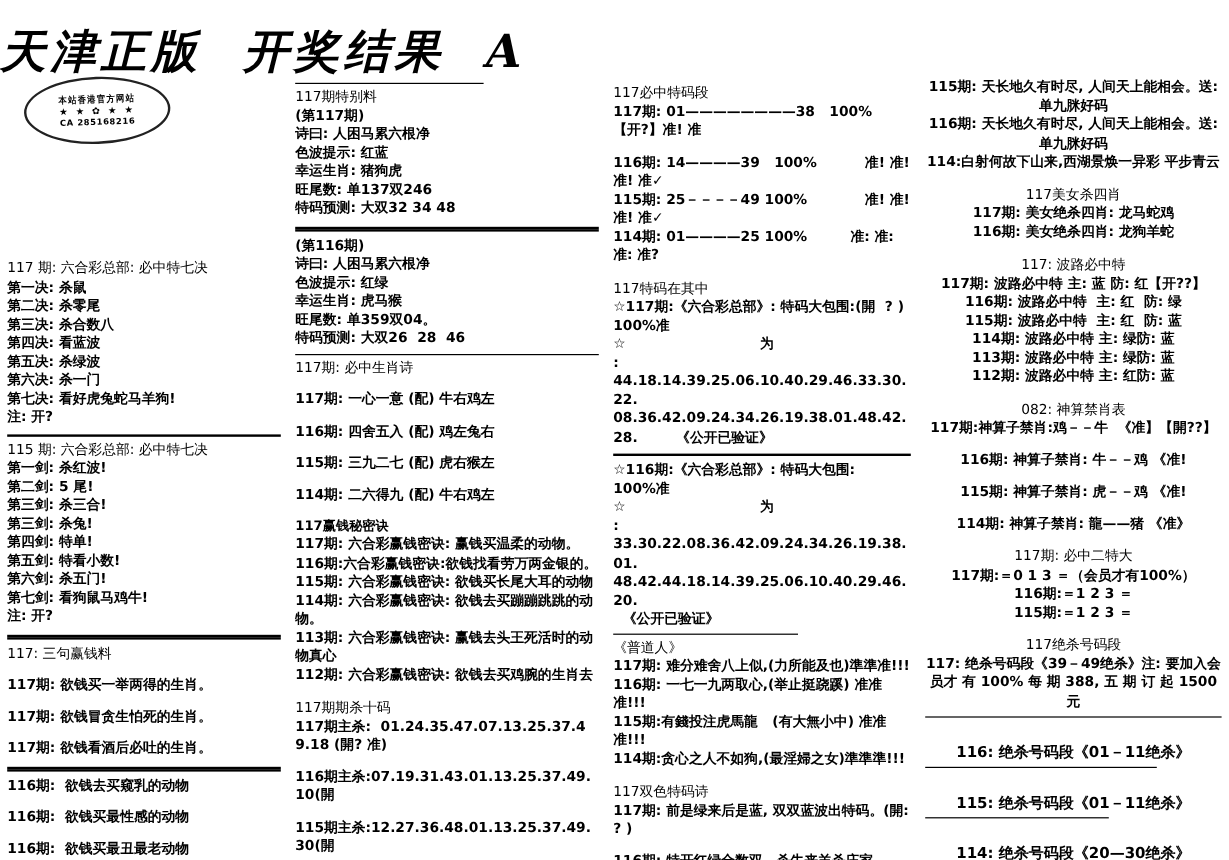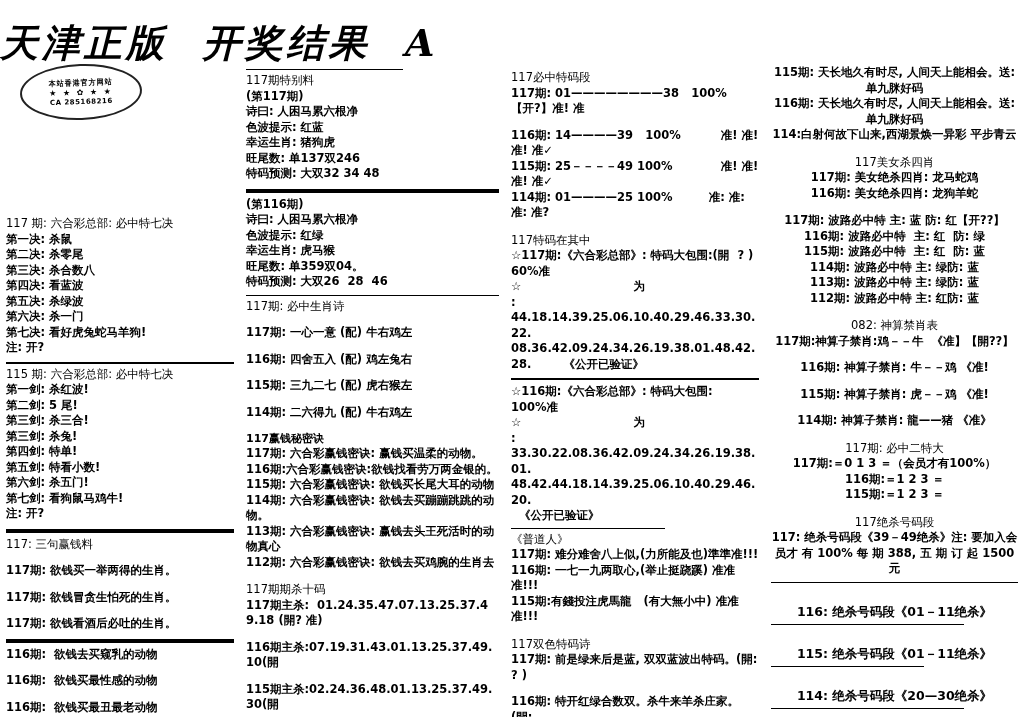--- a/index.html
+++ b/index.html
@@ -242,21 +242,21 @@
         <div class="ln">113期: 六合彩赢钱密诀: 赢钱去头王死活时的动物真心</div>
         <div class="ln">112期: 六合彩赢钱密诀: 欲钱去买鸡腕的生肖去</div>
       </div>
 
       <div class="spacer-m"></div>
 
       <div>
         <div class="ln hdr">117期期杀十码</div>
         <div class="ln num">117期主杀:  01.24.35.47.07.13.25.37.49.18 (開? 准)</div>
         <div class="ln num sp">116期主杀:07.19.31.43.01.13.25.37.49.10(開</div>
-        <div class="ln num sp">115期主杀:02.24.36.48.01.13.25.37.49.30(開</div>
+        <div class="ln num sp">115期主杀:12.27.36.48.01.13.25.37.49.30(開</div>
 
       </div>
 
     </div>
 
     <div class="col col3">
 
       <div class="spacer-m"></div>
 
       <div>
@@ -264,21 +264,21 @@
         <div class="ln num">117期: 01————————38   100%【开?】准! 准</div>
         <div class="ln num sp">116期: 14————39   100%          准! 准! 准! 准✓</div>
         <div class="ln num">115期: 25－－－－49 100%            准! 准! 准! 准✓</div>
         <div class="ln num">114期: 01————25 100%         准: 准: 准: 准?</div>
       </div>
 
       <div class="spacer-m"></div>
 
       <div>
         <div class="ln hdr">117特码在其中</div>
-        <div class="ln">☆117期:《六合彩总部》: 特码大包围:(開  ? ) 60%准</div>
+        <div class="ln">☆117期:《六合彩总部》: 特码大包围:(開  ? ) 100%准</div>
         <div class="ln">☆                            为                              :</div>
         <div class="ln num">44.18.14.39.25.06.10.40.29.46.33.30.22.</div>
         <div class="ln num">08.36.42.09.24.34.26.19.38.01.48.42.</div>
         <div class="ln num">28.        《公开已验证》</div>
       </div>
 
       <hr class="hr-dash">
 
       <div>
         <div class="ln">☆116期:《六合彩总部》: 特码大包围:</div>
@@ -289,20 +289,21 @@
         <div class="ln num">  《公开已验证》</div>
       </div>
 
       <hr class="hr-short2">
 
       <div>
         <div class="ln hdr">《普道人》</div>
         <div class="ln">117期: 难分难舍八上似,(力所能及也)準準准!!!</div>
         <div class="ln">116期: 一七一九两取心,(举止挺跷蹊) 准准准!!!</div>
         <div class="ln">115期:有錢投注虎馬龍   (有大無小中) 准准准!!!</div>
+        <div class="ln">114期:贪心之人不如狗,(最淫婦之女)準準準!!!</div>
       </div>
 
       <div class="spacer-m"></div>
 
       <div>
         <div class="ln hdr">117双色特码诗</div>
         <div class="ln">117期: 前是绿来后是蓝, 双双蓝波出特码。(開: ? )</div>
         <div class="ln sp">116期: 特开红绿合数双。杀牛来羊杀庄家。(開:</div>
 
       </div>
@@ -323,20 +324,21 @@
 
       <div>
         <div class="ln hdr">117美女杀四肖</div>
         <div class="ln">117期: 美女绝杀四肖: 龙马蛇鸡</div>
         <div class="ln">116期: 美女绝杀四肖: 龙狗羊蛇</div>
       </div>
 
       <div class="spacer-m"></div>
 
       <div>
+        <div class="ln hdr">117: 波路必中特</div>
         <div class="ln">117期: 波路必中特 主: 蓝 防: 红【开??】</div>
         <div class="ln">116期: 波路必中特  主: 红  防: 绿</div>
         <div class="ln">115期: 波路必中特  主: 红  防: 蓝</div>
         <div class="ln">114期: 波路必中特 主: 绿防: 蓝</div>
         <div class="ln">113期: 波路必中特 主: 绿防: 蓝</div>
         <div class="ln">112期: 波路必中特 主: 红防: 蓝</div>
       </div>
 
       <div class="spacer-m"></div>
 

